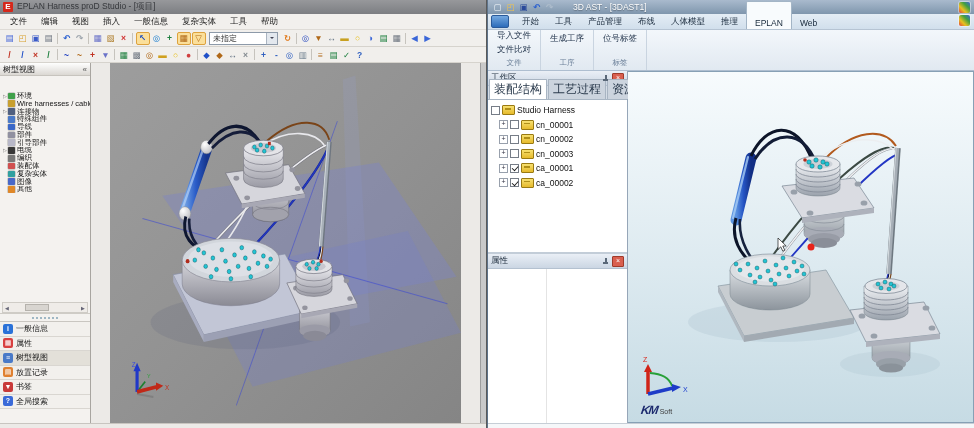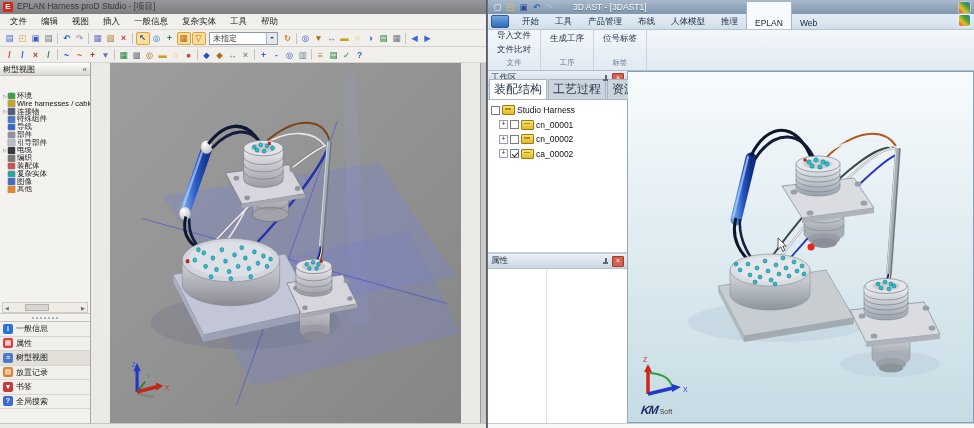--- a/index.html
+++ b/index.html
@@ -534,20 +534,32 @@
             <span>cn_00001</span>
           </div>
           <div class="wrow child">
             <span class="exp"></span>
             <span class="cb"></span>
             <span class="yico"></span>
             <span>cn_00002</span>
           </div>
           <div class="wrow child">
             <span class="exp"></span>
+            <span class="cb"></span>
+            <span class="yico"></span>
+            <span>cn_00003</span>
+          </div>
+          <div class="wrow child">
+            <span class="exp"></span>
+            <span class="cb checked"></span>
+            <span class="yico"></span>
+            <span>ca_00001</span>
+          </div>
+          <div class="wrow child">
+            <span class="exp"></span>
             <span class="cb checked"></span>
             <span class="yico"></span>
             <span>ca_00002</span>
           </div>
         </div>
       </div>
       <div class="ppanel">
         <div class="phead">
           <span>属性</span>
           <span class="sp"></span>

